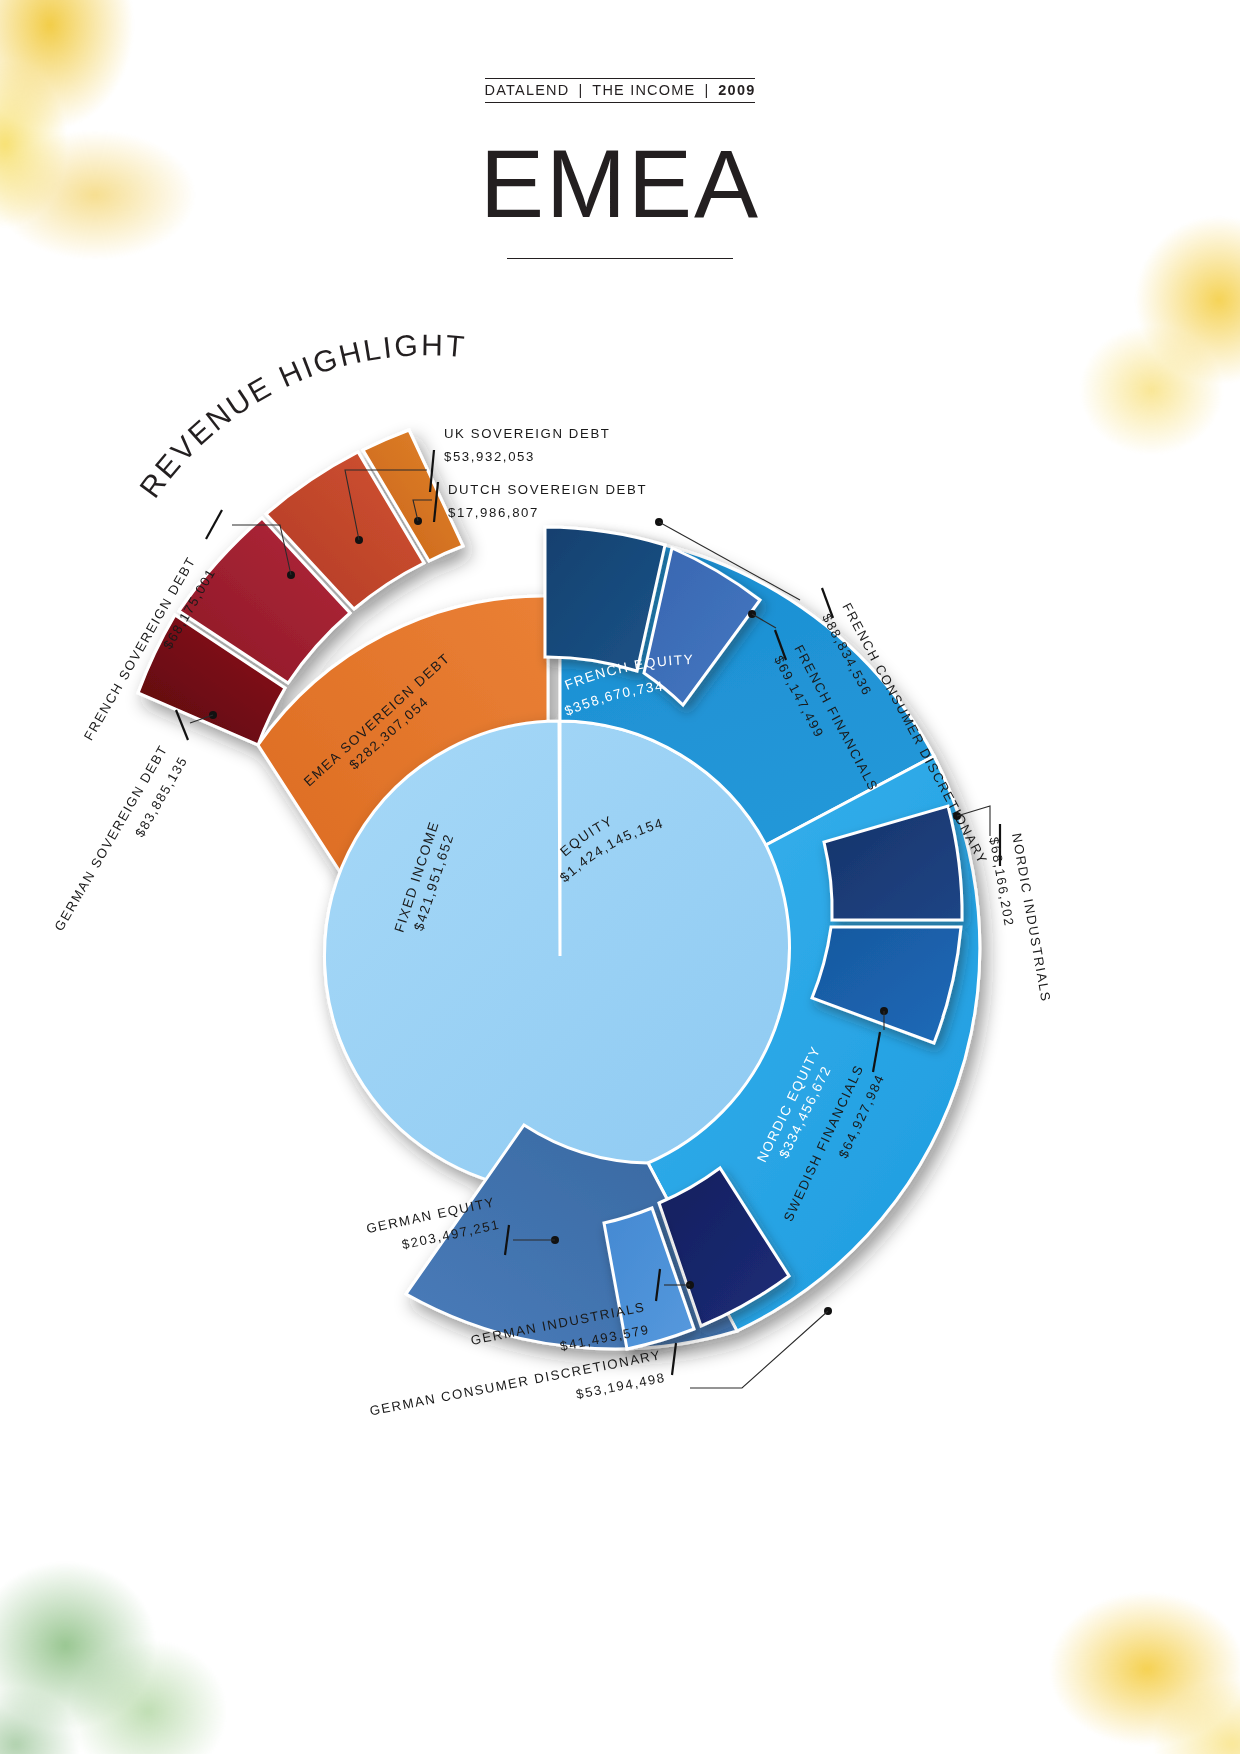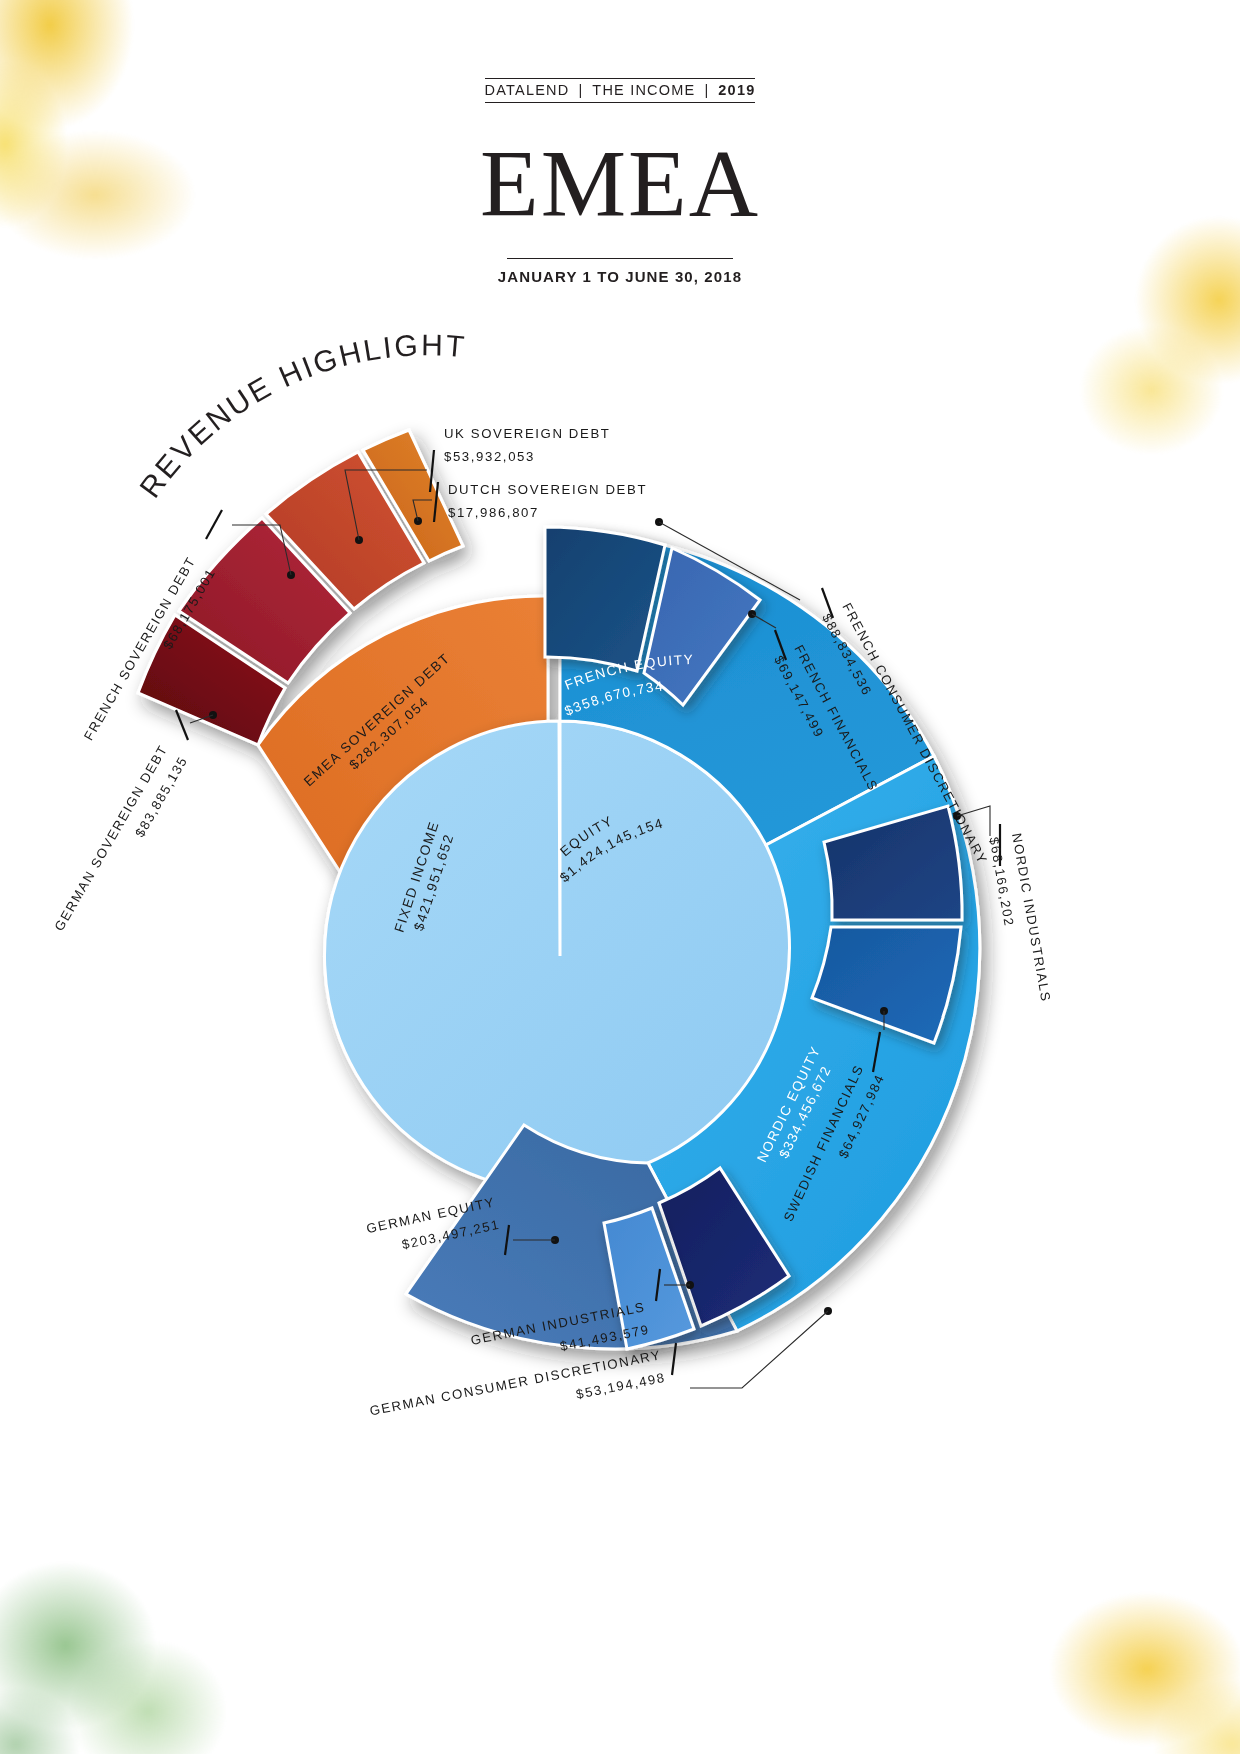--- a/index.html
+++ b/index.html
@@ -58,21 +58,21 @@
     font-size:14.5px; letter-spacing:1.2px; color:#231f20;
   }
   .brand-bold { font-weight:normal; }
   .brand-sep { font-weight:300; color:#231f20; }
   .brand-mid { font-weight:400; }
   .brand-year { font-weight:bold; }
 
   .title {
     position:absolute; left:0; right:0; top:136px;
     text-align:center;
-    font-family:Liberation Serif, serif;
+    font-family:Liberation Sans, sans-serif;
     font-size:96px; letter-spacing:2px; color:#231f20;
     line-height:1;
   }
   .subrule {
     position:absolute; left:50%; transform:translateX(-50%);
     top:258px; width:226px; height:1.4px; background:#231f20;
   }
   .subtitle {
     position:absolute; left:0; right:0; top:268px;
     text-align:center; font-size:15px; font-weight:bold;
@@ -102,27 +102,26 @@
   <div class="wash wash-tr"></div>
   <div class="wash wash-bl"></div>
   <div class="wash wash-br"></div>
 
   <div class="brandbar">
     <div class="brandbar-inner">
       <span class="brand-bold">DATALEND</span>
       <span class="brand-sep">|</span>
       <span class="brand-mid">THE INCOME</span>
       <span class="brand-sep">|</span>
-      <span class="brand-year">2019</span>
+      <span class="brand-year">2009</span>
     </div>
   </div>
 
   <div class="title">EMEA</div>
   <div class="subrule"></div>
-  <div class="subtitle">JANUARY 1 TO JUNE 30, 2018</div>
 
   <svg id="chart-svg" width="1240" height="1754" viewBox="0 0 1240 1754">
     <defs>
       <filter id="shadow" x="-40%" y="-40%" width="190%" height="190%">
         <feDropShadow dx="6" dy="9" stdDeviation="9" flood-color="#222" flood-opacity="0.45"></feDropShadow>
       </filter>
       <filter id="shadow-sm" x="-40%" y="-40%" width="190%" height="190%">
         <feDropShadow dx="4" dy="6" stdDeviation="6" flood-color="#222" flood-opacity="0.40"></feDropShadow>
       </filter>
 

